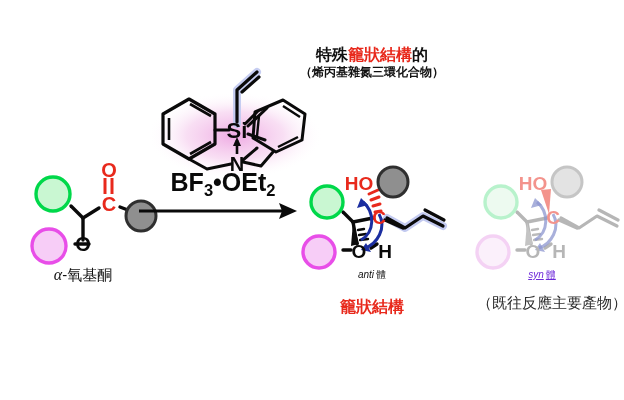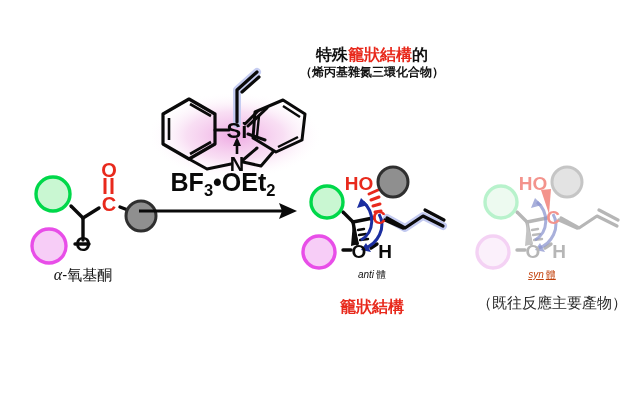--- a/index.html
+++ b/index.html
@@ -35,21 +35,21 @@
     white-space:nowrap;
   }
   .sm-label .it{font-style:italic;font-family:"Liberation Serif","DejaVu Serif",serif;font-size:16px;}
 
   .prod-label{
     position:absolute;text-align:center;color:#111;
     font-size:10px;white-space:nowrap;
   }
   .prod-label .it{font-style:italic;font-weight:500;padding-right:2px;}
   #anti-label{left:285px;top:268px;width:140px;}
-  #syn-label{left:455px;top:268px;width:140px;color:#c2410c;text-decoration:underline;}
+  #syn-label{left:455px;top:268px;width:140px;color:#6d28d9;text-decoration:underline;}
 
   .note-red{
     position:absolute;left:280px;top:296px;width:150px;
     text-align:center;color:#e8291c;
     font-size:16px;font-weight:700;line-height:1.34;
   }
   .note-red span{display:block;white-space:nowrap;}
 
   .note-grey{
     position:absolute;left:450px;top:294px;width:160px;

